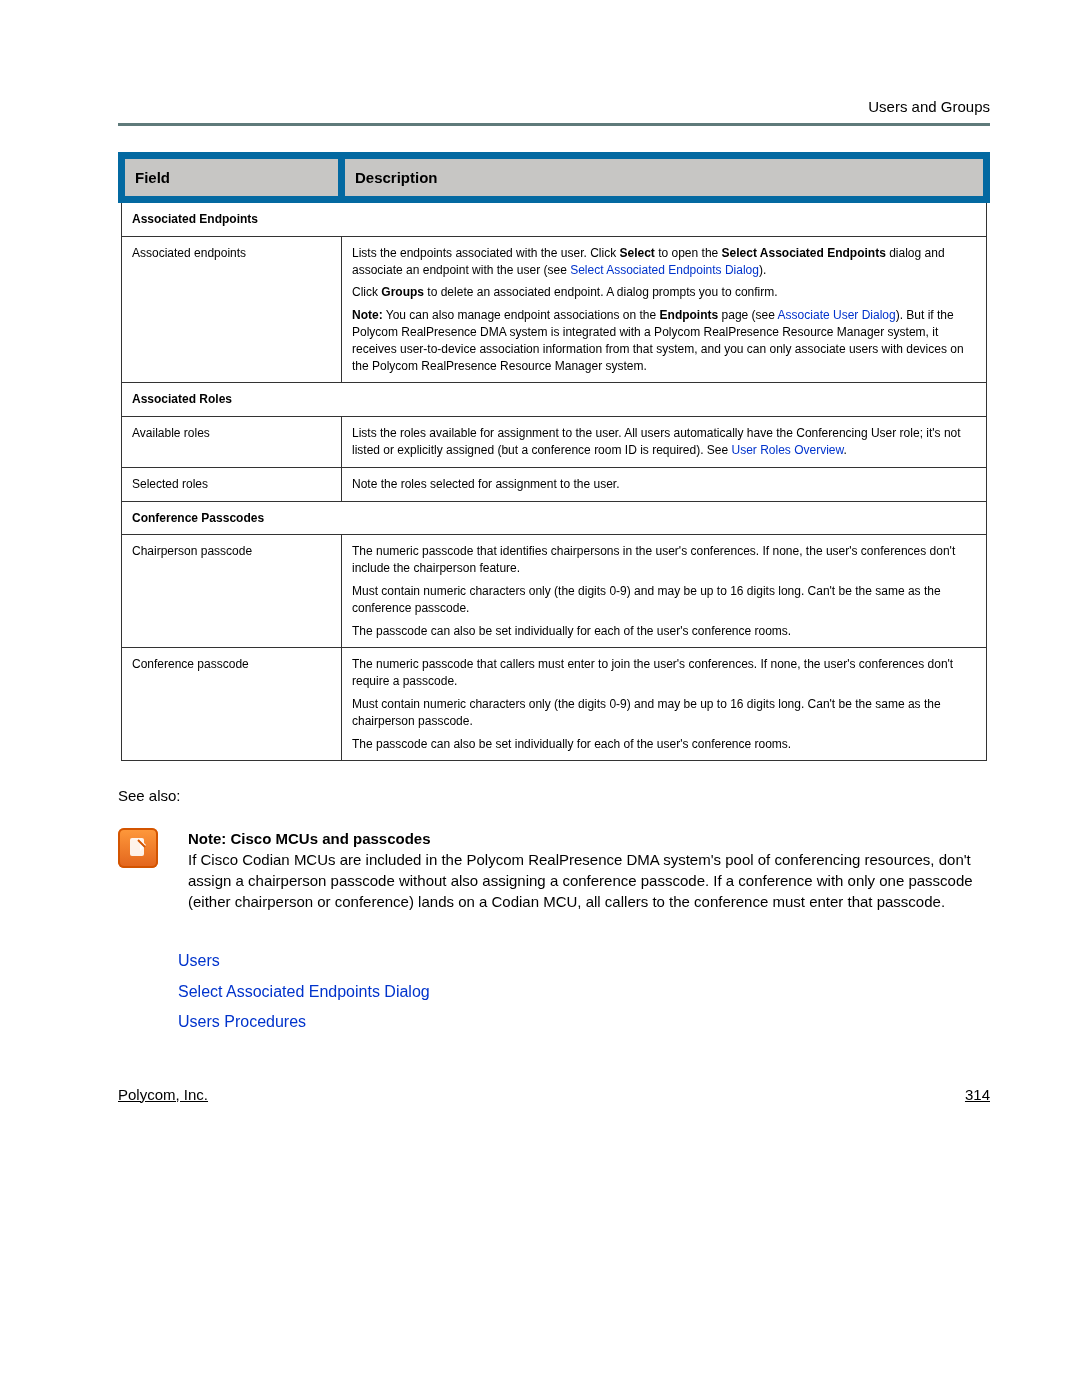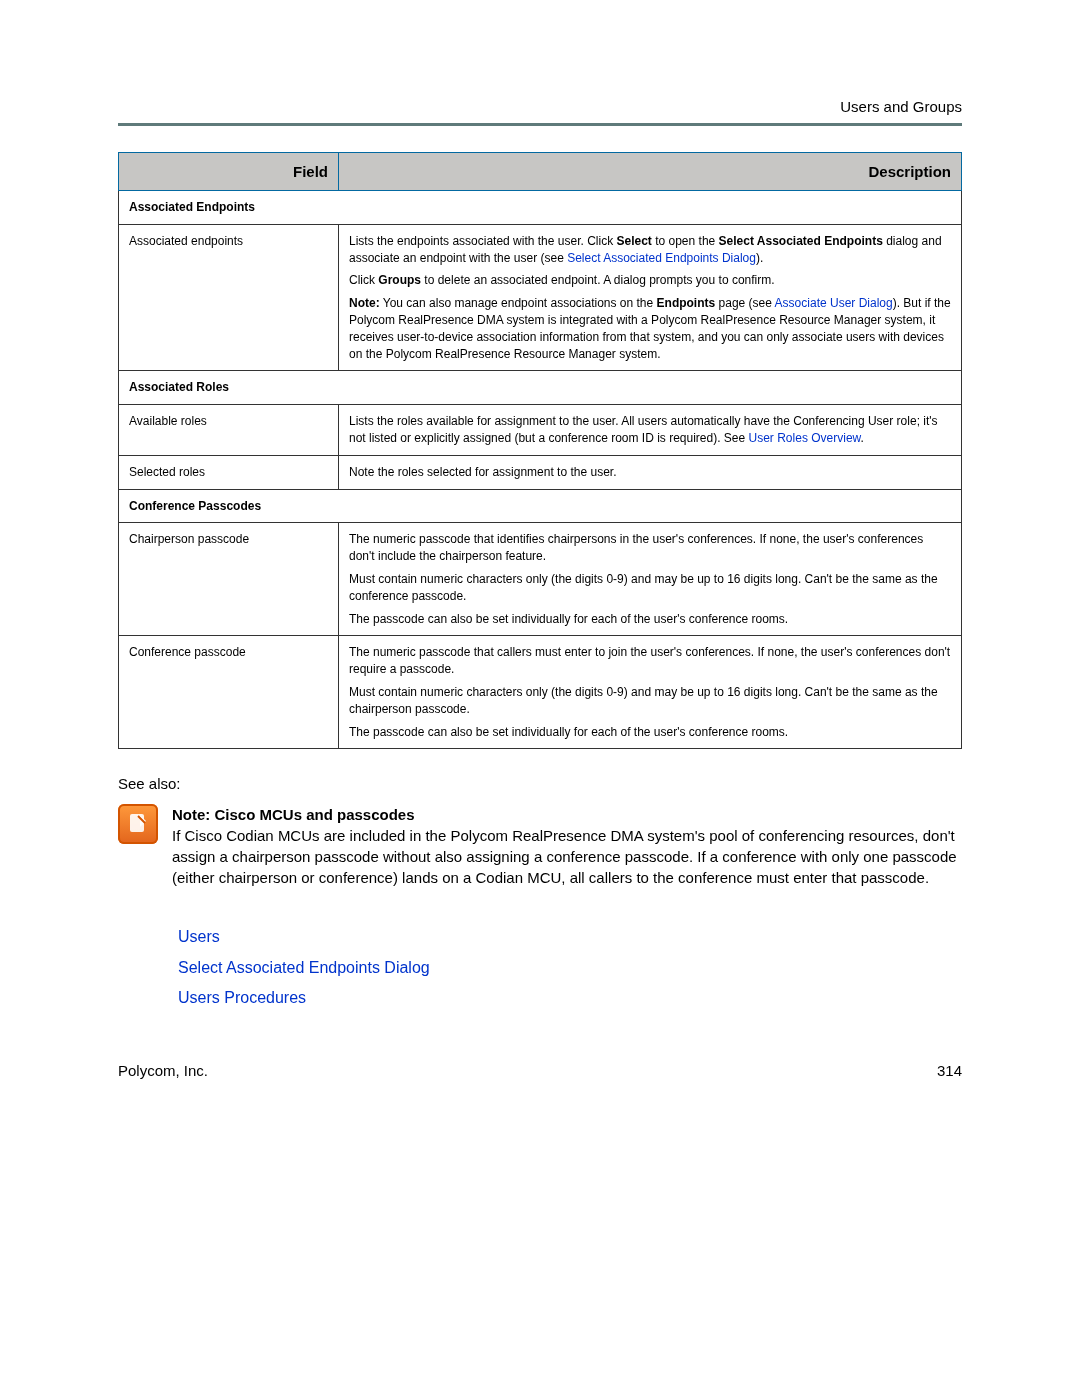--- a/index.html
+++ b/index.html
@@ -8,43 +8,43 @@
     padding: 0;
     font-family: Arial, Helvetica, sans-serif;
     font-size: 14.5px;
     line-height: 1.4;
     color: #000;
     background: #fff;
   }
   .page {
     width: 1080px;
     margin: 0 auto;
-    padding: 96px 118px 60px 118px;
+    padding: 96px 90px 60px 118px;
   }
   .header-text {
     text-align: right;
     font-size: 15px;
     margin-bottom: 6px;
   }
   .rule {
     height: 3px;
     background: #5f7a7a;
     margin-bottom: 26px;
   }
   table.field-table {
     width: 100%;
     border-collapse: collapse;
     border: 1px solid #333;
   }
   table.field-table th {
     background: #c7c6c4;
     font-weight: bold;
-    text-align: right;
+    text-align: left;
     padding: 8px 10px;
-    border: 1px solid #0369a1;
+    border: 7px solid #0369a1;
     font-size: 15px;
     vertical-align: top;
   }
   table.field-table td {
     border: 1px solid #333;
     padding: 8px 10px;
     vertical-align: top;
     font-size: 12px;
   }
   table.field-table td.section {
@@ -57,22 +57,22 @@
   .col-field { width: 220px; }
   .link { color: #0033cc; }
   a.link { text-decoration: none; }
   .see-also {
     margin-top: 24px;
     font-size: 15px;
   }
   .note-box {
     display: flex;
     align-items: flex-start;
-    margin-top: 10px;
-    gap: 14px;
+    margin-top: 22px;
+    gap: 30px;
   }
   .note-icon {
     width: 40px;
     height: 40px;
     flex: 0 0 40px;
     border-radius: 6px;
     background: linear-gradient(#ff9a3c, #e2641c);
     position: relative;
     box-shadow: inset 0 0 0 2px #d35400;
   }
@@ -84,20 +84,21 @@
     line-height: 1.9;
     font-size: 16px;
     padding-left: 48px;
   }
   .links-list a { display: block; color: #0033cc; text-decoration: none; margin-left: 12px; }
   .footer {
     margin-top: 46px;
     display: flex;
     justify-content: space-between;
     font-size: 15px;
+    text-decoration: underline;
   }
   b { font-weight: bold; }
 </style>
 </head>
 <body>
 
 <div class="page">
 
   <div class="header-text">Users and Groups</div>
   <div class="rule"></div>

